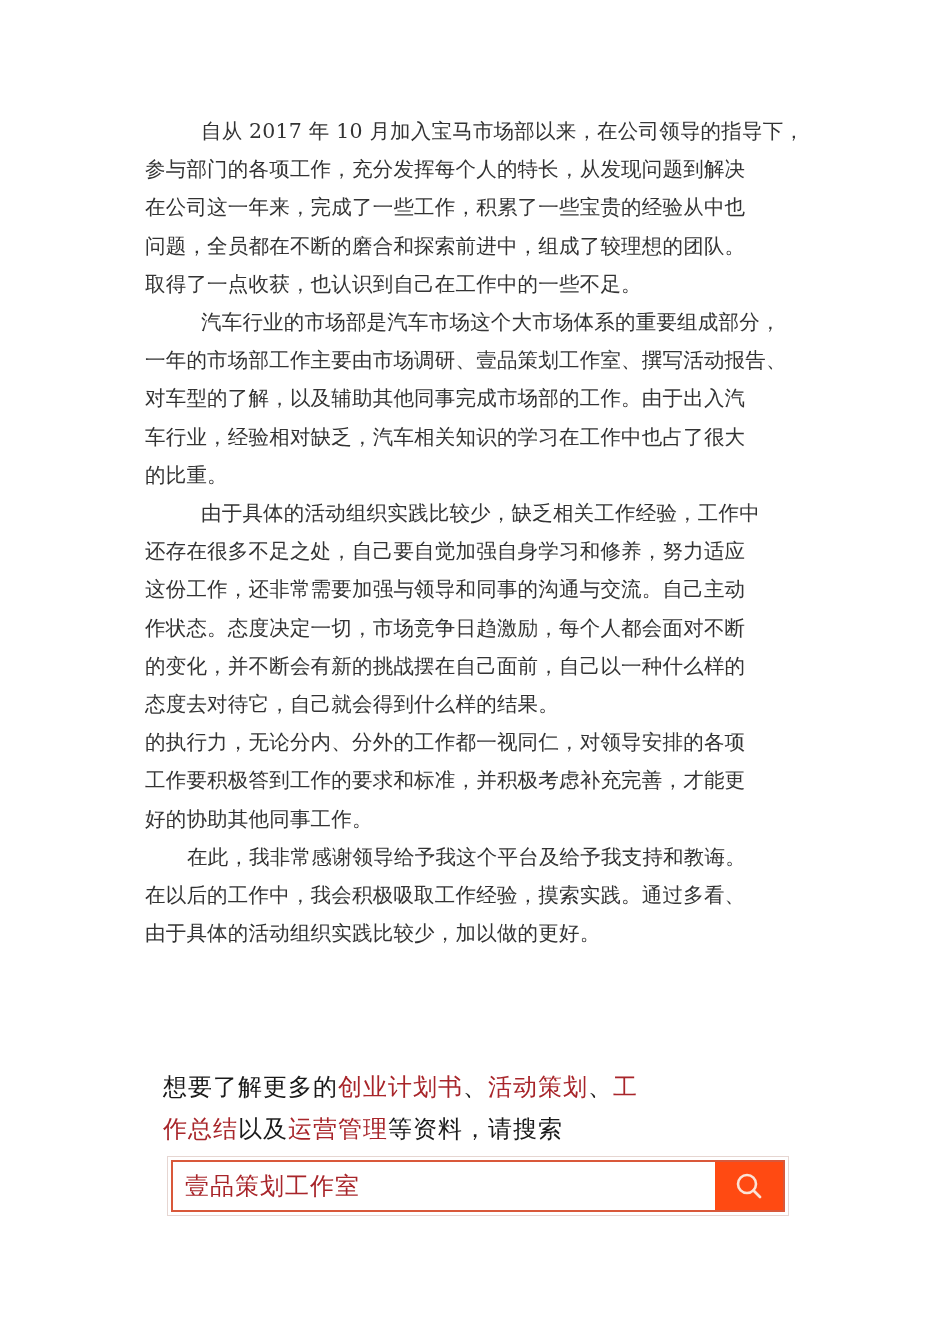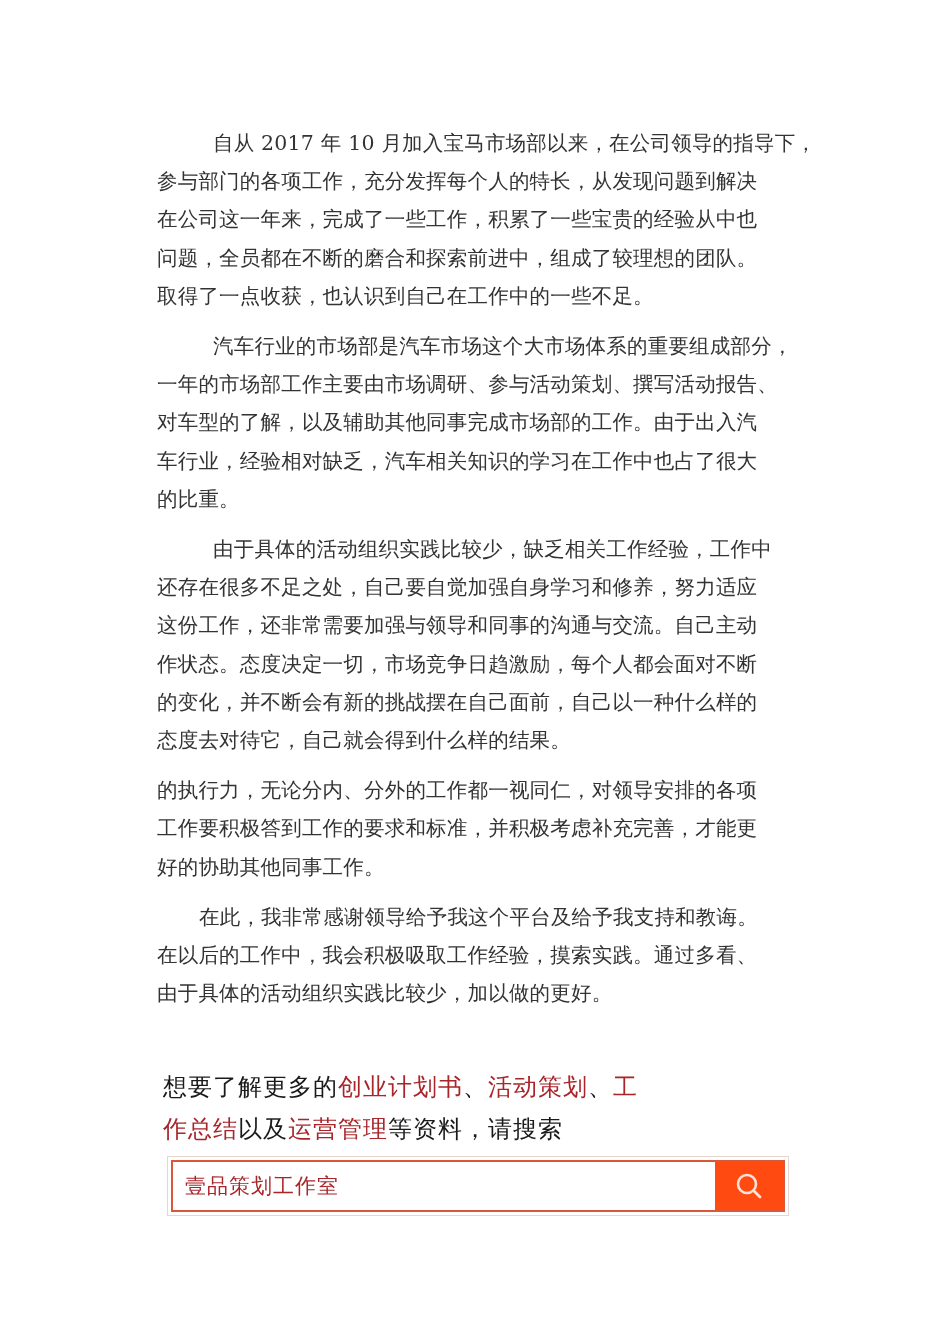--- a/index.html
+++ b/index.html
@@ -22,21 +22,21 @@
       height: 1344px;
       background: #ffffff;
     }
     .body-text {
       position: absolute;
       left: 145px;
       top: 112px;
       width: 672px;
     }
     .para {
-      margin: 12px;
+      margin: 0;
       font-size: 20.5px;
       line-height: 38.2px;
       letter-spacing: 0.2px;
       text-align: justify;
       color: #333333;
       white-space: normal;
     }
     .para .line {
       display: block;
       white-space: nowrap;
@@ -78,21 +78,21 @@
       box-sizing: border-box;
       display: flex;
       align-items: stretch;
     }
     .search-input {
       flex: 1;
       display: flex;
       align-items: center;
       padding-left: 12px;
       font-family: Liberation Sans, sans-serif;
-      font-size: 21px;
+      font-size: 24px;
       color: #a8252a;
       letter-spacing: 1px;
       background: #ffffff;
     }
     .search-button {
       width: 68px;
       background: #ff4a12;
       display: flex;
       align-items: center;
       justify-content: center;
@@ -108,21 +108,21 @@
   <div class="body-text">
     <p class="para">
       <span class="line first">自从 2017 年 10 月加入宝马市场部以来，在公司领导的指导下，</span>
       <span class="line">参与部门的各项工作，充分发挥每个人的特长，从发现问题到解决</span>
       <span class="line">在公司这一年来，完成了一些工作，积累了一些宝贵的经验从中也</span>
       <span class="line">问题，全员都在不断的磨合和探索前进中，组成了较理想的团队。</span>
       <span class="line">取得了一点收获，也认识到自己在工作中的一些不足。</span>
     </p>
     <p class="para">
       <span class="line first">汽车行业的市场部是汽车市场这个大市场体系的重要组成部分，</span>
-      <span class="line">一年的市场部工作主要由市场调研、参与活动策划、撰写活动报告、</span>
+      <span class="line">一年的市场部工作主要由市场调研、壹品策划工作室、撰写活动报告、</span>
       <span class="line">对车型的了解，以及辅助其他同事完成市场部的工作。由于出入汽</span>
       <span class="line">车行业，经验相对缺乏，汽车相关知识的学习在工作中也占了很大</span>
       <span class="line">的比重。</span>
     </p>
     <p class="para">
       <span class="line first">由于具体的活动组织实践比较少，缺乏相关工作经验，工作中</span>
       <span class="line">还存在很多不足之处，自己要自觉加强自身学习和修养，努力适应</span>
       <span class="line">这份工作，还非常需要加强与领导和同事的沟通与交流。自己主动</span>
       <span class="line">作状态。态度决定一切，市场竞争日趋激励，每个人都会面对不断</span>
       <span class="line">的变化，并不断会有新的挑战摆在自己面前，自己以一种什么样的</span>

